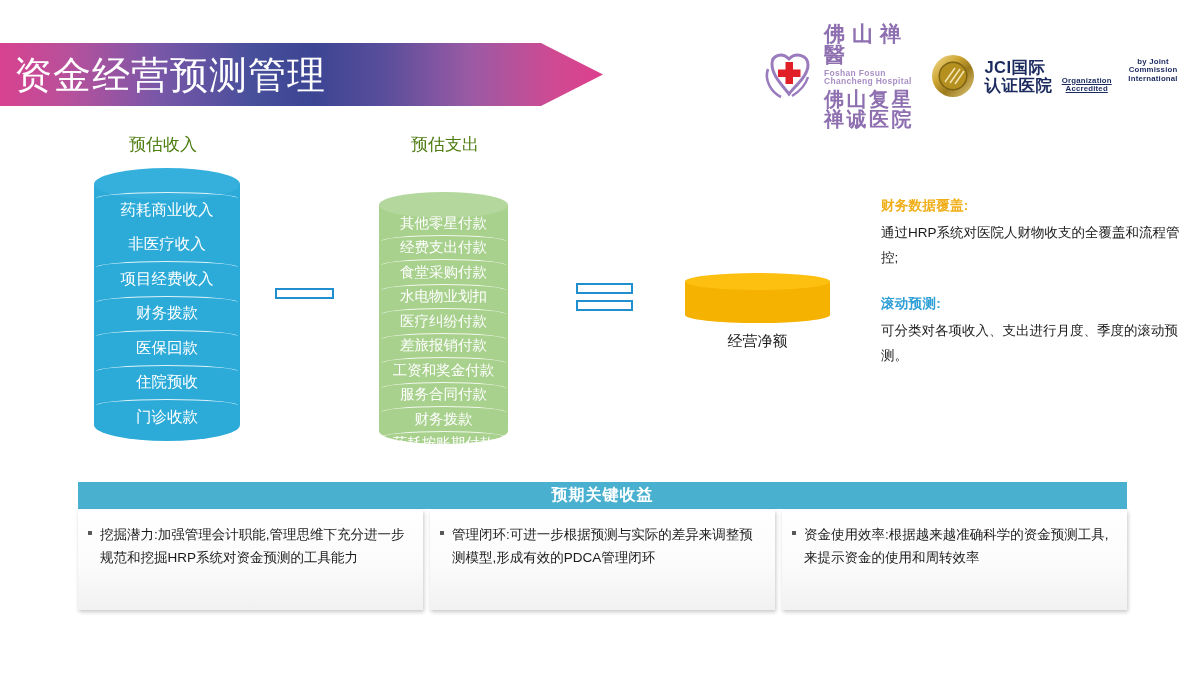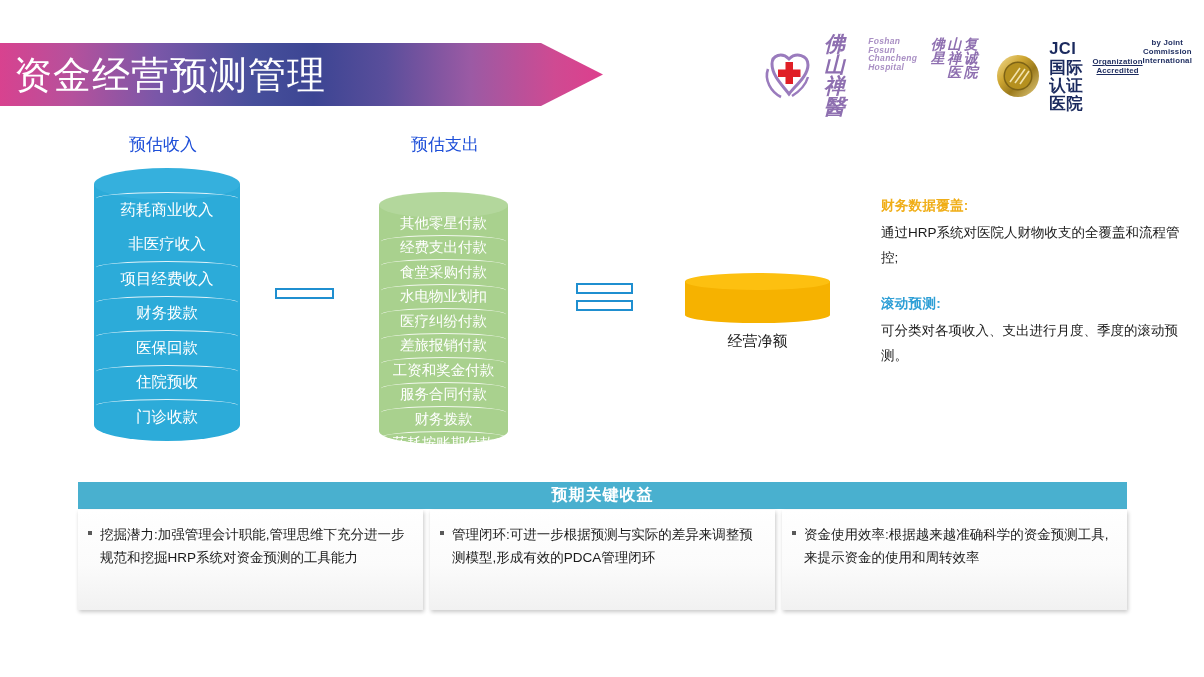--- a/index.html
+++ b/index.html
@@ -60,43 +60,42 @@
     height: 72px;
     display: flex;
     align-items: center;
     gap: 16px;
   }
   .logo-block { display: flex; align-items: center; }
 
   
   #hospital-logo { gap: 6px; }
   .heart-mark { width: 56px; height: 52px; position: relative; flex: none; }
-  .hosp-text { display: flex; flex-direction: row; line-height: 1; font-style: italic; }
+  .hosp-text { display: flex; flex-direction: column; line-height: 1; }
   .hosp-cn-main {
     font-size: 21px;
     color: #8e6fb0;
     font-weight: 700;
     letter-spacing: 7px;
     font-family: "DejaVu Sans", sans-serif;
   }
   .hosp-en {
     font-size: 8.5px;
     color: #a98fc4;
     letter-spacing: 0.3px;
     margin-top: 3px;
     font-weight: 600;
   }
   .hosp-cn-sub {
-    font-size: 14px;
+    font-size: 20px;
     color: #8e6fb0;
     font-weight: 700;
     letter-spacing: 2.5px;
     margin-top: 3px;
     font-family: "DejaVu Sans", sans-serif;
-    text-align: right;
   }
 
   
   #jci-logo { gap: 9px; }
   .jci-medal { width: 44px; height: 44px; flex: none; }
   .jci-text { display: flex; flex-direction: row; line-height: 1.12; }
   .jci-title {
     font-size: 16.5px;
     color: #1b2a5e;
     font-weight: 700;
@@ -108,21 +107,21 @@
     font-weight: 700;
     text-align: center;
     letter-spacing: 0.2px;
   }
   .jci-sub1 { margin-top: 19px; text-decoration: underline; }
 
   
   .col-caption {
     position: absolute;
     font-size: 17px;
-    color: #1d4ed8;
+    color: #4d7c0f;
     font-weight: 400;
     white-space: nowrap;
   }
   #caption-income { left: 129px; top: 133px; }
   #caption-expense { left: 411px; top: 133px; }
 
   
   .cyl {
     position: absolute;
   }

